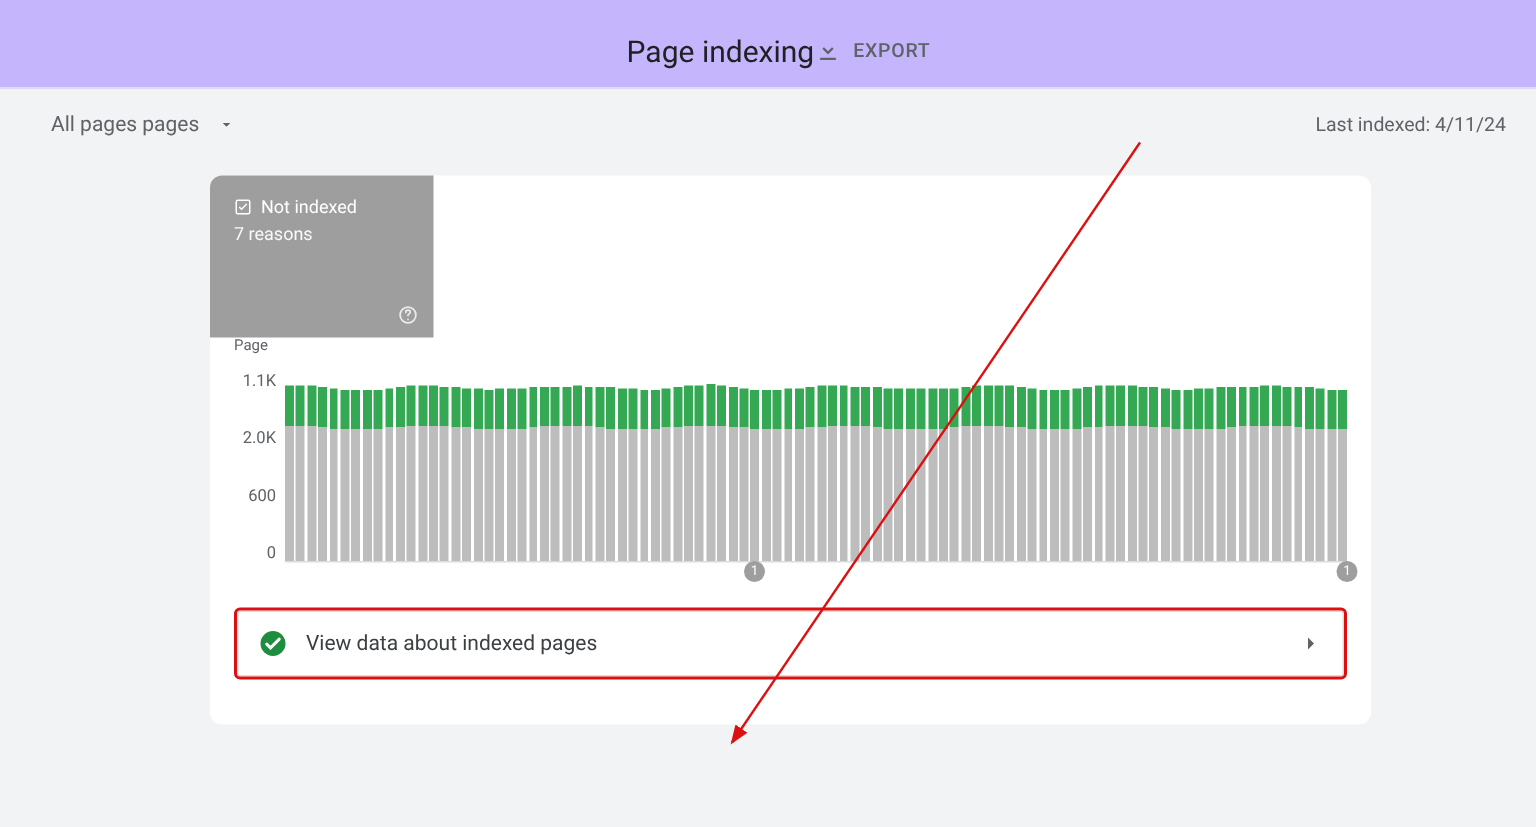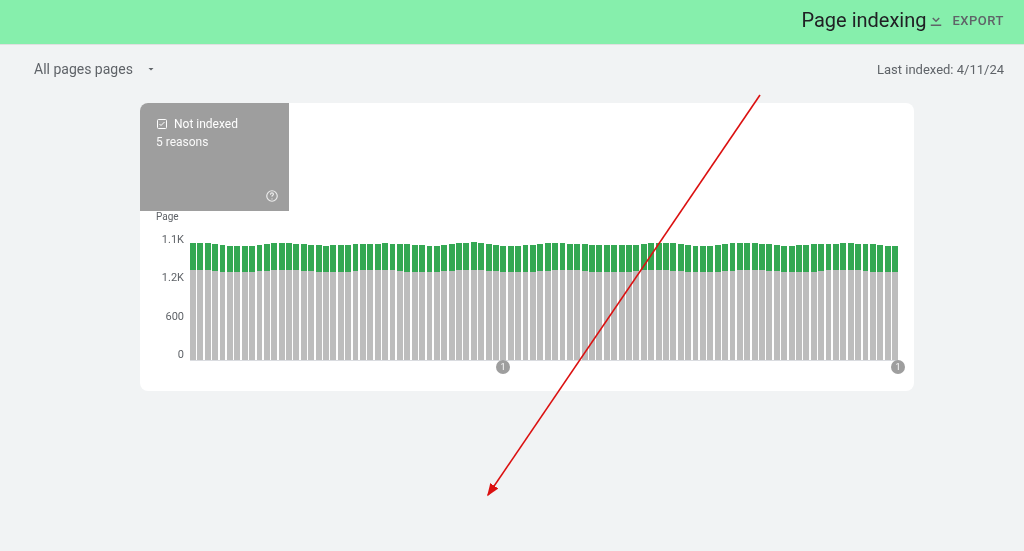--- a/index.html
+++ b/index.html
@@ -1,18 +1,18 @@
 <!DOCTYPE html>
 <html><head>
 <meta charset="utf-8">
 <style>
   * { box-sizing: border-box; margin: 0; padding: 0; }
   html, body { width: 1024px; height: 551px; font-family: 'Google Sans', Roboto, Arial, sans-serif; background: #f1f3f4; overflow: hidden; }
 
-  .header { display: flex; align-items: center; justify-content: flex-end; padding: 8px 20px 12px 34px; background: #86efac; border-bottom: 1px solid #e0e0e0; }
+  .header { display: flex; align-items: center; justify-content: center; padding: 22px 20px 12px 34px; background: #c4b5fd; border-bottom: 1px solid #e0e0e0; }
   .page-title { font-size: 20px; font-weight: 400; color: #202124; }
   .export-btn { display: flex; align-items: center; gap: 8px; color: #5f6368; font-size: 13px; font-weight: 500; letter-spacing: .5px; cursor: pointer; }
 
   .controls-row { display: flex; align-items: center; justify-content: space-between; padding: 16px 20px 0 34px; }
   .dropdown { display: flex; align-items: center; gap: 12px; color: #5f6368; font-size: 14px; cursor: pointer; }
   .last-updated { color: #5f6368; font-size: 13px; }
 
   .card { background: #fff; border-radius: 8px; margin: 26px 110px 0 140px; overflow: visible; position: relative; padding-bottom: 30px; }
 
   .status-tiles { display: flex; }
@@ -77,35 +77,35 @@
 
   <div class="status-tiles">
     <div class="tile notindexed">
       <div class="tile-label-row">
         <svg class="cb-check" viewBox="0 0 24 24" fill="none">
             <rect x="3" y="3" width="18" height="18" rx="2" stroke="#fff" stroke-width="2"></rect>
             <path d="M7 12l3 3 7-7" stroke="#fff" stroke-width="2" fill="none"></path>
           </svg>
         <span>Not indexed</span>
       </div>
-      <div class="tile-sub">5 reasons</div>
+      <div class="tile-sub">7 reasons</div>
       <svg class="tile-help" width="14" height="14" viewBox="0 0 24 24" fill="none">
           <circle cx="12" cy="12" r="9" stroke="#fff" stroke-width="2"></circle>
           <path d="M9.5 9a2.5 2.5 0 015 0c0 1.5-2.5 2-2.5 3.5M12 17h.01" stroke="#fff" stroke-width="2" stroke-linecap="round"></path>
         </svg>
     </div>
   </div>
 
 
   <div class="chart-wrap">
     <div class="y-title">Page</div>
     <div class="chart-inner">
       <div class="y-axis" id="yaxis">
           <span>1.1K</span>
-          <span>1.2K</span>
+          <span>2.0K</span>
           <span>600</span>
           <span>0</span>
         </div>
       <div class="bars" id="bars">
           <div class="bar">
             <div class="seg-green" style="height: 26.8089px;"></div>
             <div class="seg-gray" style="height: 90.2222px;"></div>
           </div>
           <div class="bar">
             <div class="seg-green" style="height: 27.1543px;"></div>
@@ -486,20 +486,30 @@
           <div class="bar">
             <div class="seg-green" style="height: 26.5394px;"></div>
             <div class="seg-gray" style="height: 87.6488px;"></div>
           </div>
           <div class="marker" style="left: calc(44.2105% - 7px);">1</div>
           <div class="marker" style="left: calc(100% - 7px);">1</div>
         </div>
     </div>
   </div>
 
+  <div class="link-pill">
+    <svg class="green-check" viewBox="0 0 24 24">
+        <circle cx="12" cy="12" r="10" fill="#1e8e3e"></circle>
+        <path d="M7 12.5l3 3 7-7" stroke="#fff" stroke-width="2.4" fill="none" stroke-linecap="round"></path>
+      </svg>
+    <span>View data about indexed pages</span>
+    <svg class="chev" width="16" height="16" viewBox="0 0 24 24" fill="#5f6368">
+        <path d="M9 6l6 6-6 6z"></path>
+      </svg>
+  </div>
 
 </div>
 
 <svg class="arrow-svg" width="1024" height="551">
   <defs>
     <marker id="ah" markerWidth="10" markerHeight="10" refX="7" refY="3" orient="auto">
       <path d="M0,0 L8,3 L0,6 z" fill="#db1010"></path>
     </marker>
   </defs>
   <line x1="760" y1="95" x2="488" y2="495" stroke="#db1010" stroke-width="1.6" marker-end="url(#ah)"></line>

